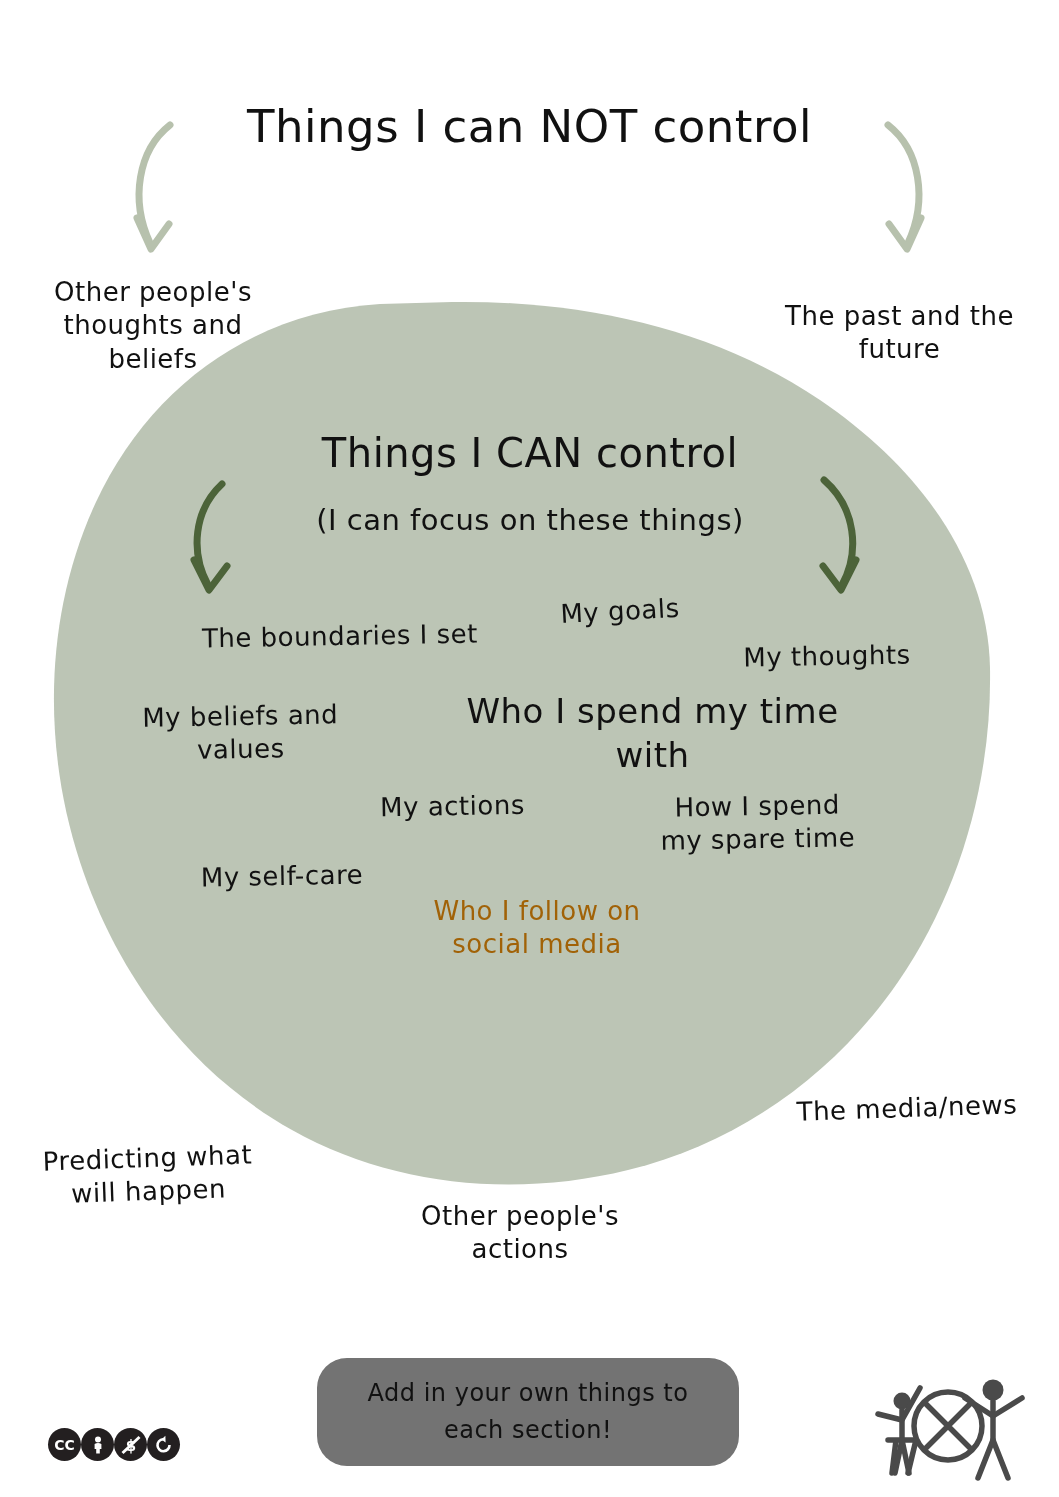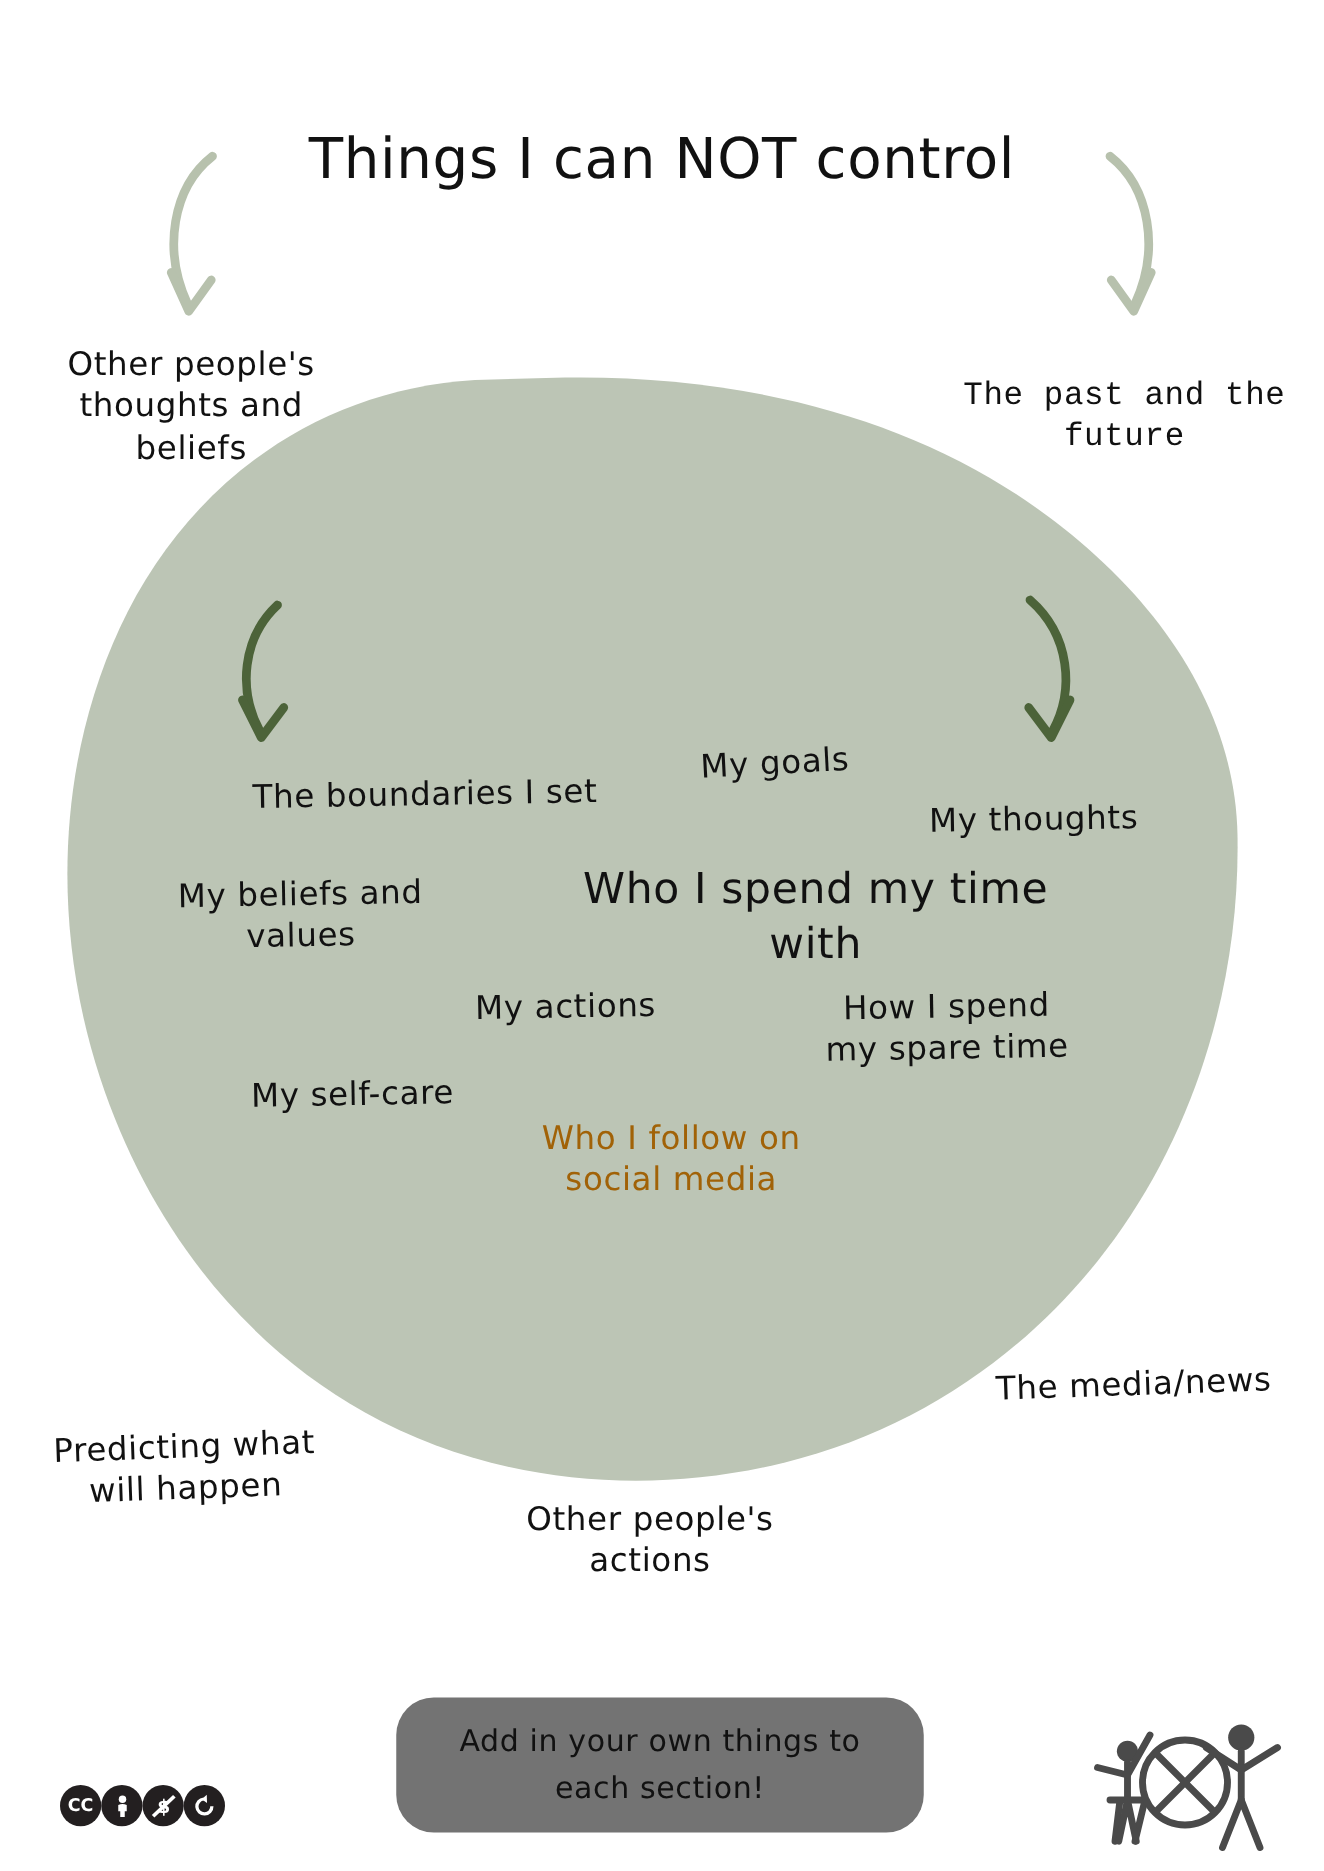--- a/index.html
+++ b/index.html
@@ -157,26 +157,28 @@
     </g>
 
     <g id="arrow-inner-right" stroke="#4c6339">
       <path d="M 824 480 C 856 508, 860 552, 842 585" fill="none" stroke-width="7" stroke-linecap="round"></path>
       <path d="M 856 560 L 841 590 L 823 566" fill="none" stroke-width="7" stroke-linecap="round" stroke-linejoin="round"></path>
     </g>
   </svg>
 
   <div class="txt hand" id="outer-title">Things I can NOT control</div>
 
+  <div class="txt hand" id="inner-title">Things I CAN control</div>
+  <div class="txt hand" id="inner-subtitle">(I can focus on these things)</div>
 
   <div id="outer-items">
       <div class="txt hand item" style="left: 28px; top: 276px; width: 250px; font-size: 26px; color: rgb(17, 17, 17);">Other people's
 thoughts and
 beliefs</div>
-      <div class="txt hand item" style="left: 762px; top: 300px; width: 275px; font-size: 26px; color: rgb(17, 17, 17); font-family: Liberation Mono, monospace;">The past and the
+      <div class="txt hand item" style="left: 762px; top: 300px; width: 275px; font-size: 26px; color: rgb(17, 17, 17);">The past and the
 future</div>
       <div class="txt hand item" style="left: 782px; top: 1092px; width: 250px; font-size: 26px; color: rgb(17, 17, 17); transform: rotate(-2deg);">The media/news</div>
       <div class="txt hand item" style="left: 18px; top: 1142px; width: 260px; font-size: 26px; color: rgb(17, 17, 17); transform: rotate(-2deg);">Predicting what
 will happen</div>
       <div class="txt hand item" style="left: 405px; top: 1200px; width: 230px; font-size: 26px; color: rgb(17, 17, 17);">Other people's
 actions</div>
     </div>
   <div id="inner-items">
       <div class="txt hand item" style="left: 180px; top: 620px; width: 320px; font-size: 26px; color: rgb(17, 17, 17); transform: rotate(-1deg);">The boundaries I set</div>
       <div class="txt hand item" style="left: 540px; top: 595px; width: 160px; font-size: 26px; color: rgb(17, 17, 17); transform: rotate(-3deg);">My goals</div>

